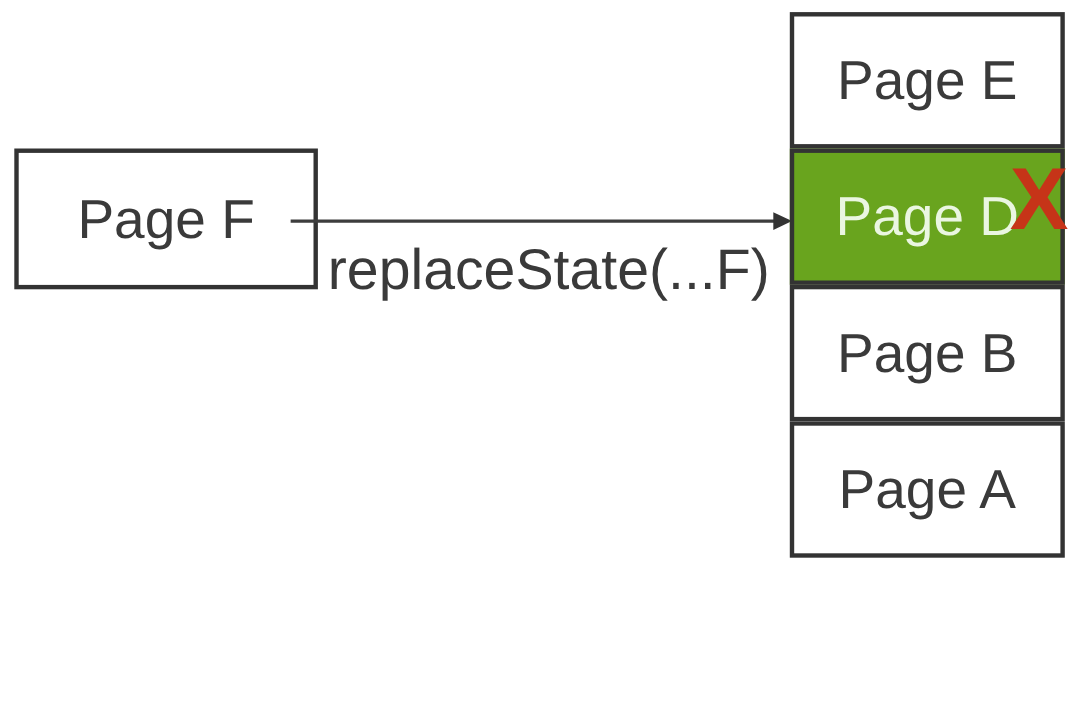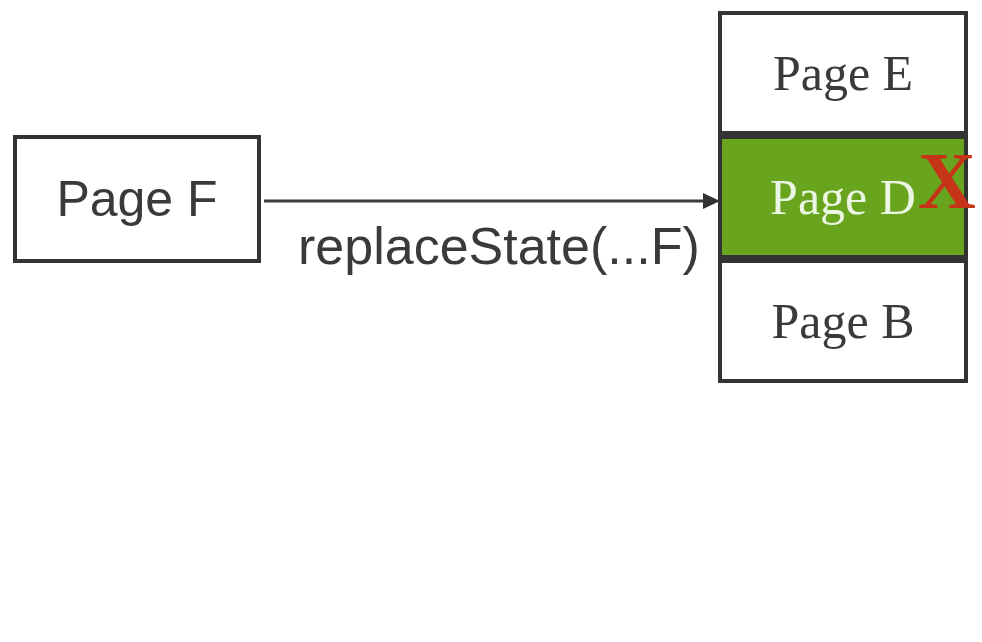--- a/index.html
+++ b/index.html
@@ -21,21 +21,21 @@
     background: #ffffff;
     color: var(--text-dark, #3a3a3a);
     display: flex;
     align-items: center;
     justify-content: center;
   }
   .page-f-box {
     position: absolute;
     left: 13px;
     top: 135px;
-    width: 248px;
+    width: 276px;
     height: 128px;
     font-size: 50px;
   }
   .arrow-svg {
     position: absolute;
     left: 264px;
     top: 188px;
     width: 456px;
     height: 26px;
   }
@@ -52,21 +52,20 @@
     position: absolute;
     left: 718px;
     top: 11px;
     width: 250px;
   }
   .stack-box {
     position: relative;
     width: 250px;
     height: 124px;
     font-size: 50px;
-    font-family: Liberation Serif, serif;
   }
   .stack-box.highlighted {
     background: var(--highlight-green, #69a41e);
     color: var(--highlight-text, #eaf6e1);
   }
   .x-marker {
     position: absolute;
     left: 196px;
     top: 2px;
     font-size: 80px;
@@ -101,16 +100,19 @@
     <div class="box stack-box highlighted">
       <span>Page D</span>
       <span class="x-marker">X</span>
     </div>
 
 
     <div class="box stack-box">
       <span>Page B</span>
     </div>
 
+    <div class="box stack-box">
+      <span>Page A</span>
+    </div>
 
   </div>
 
 </div>
 
 </body></html>

